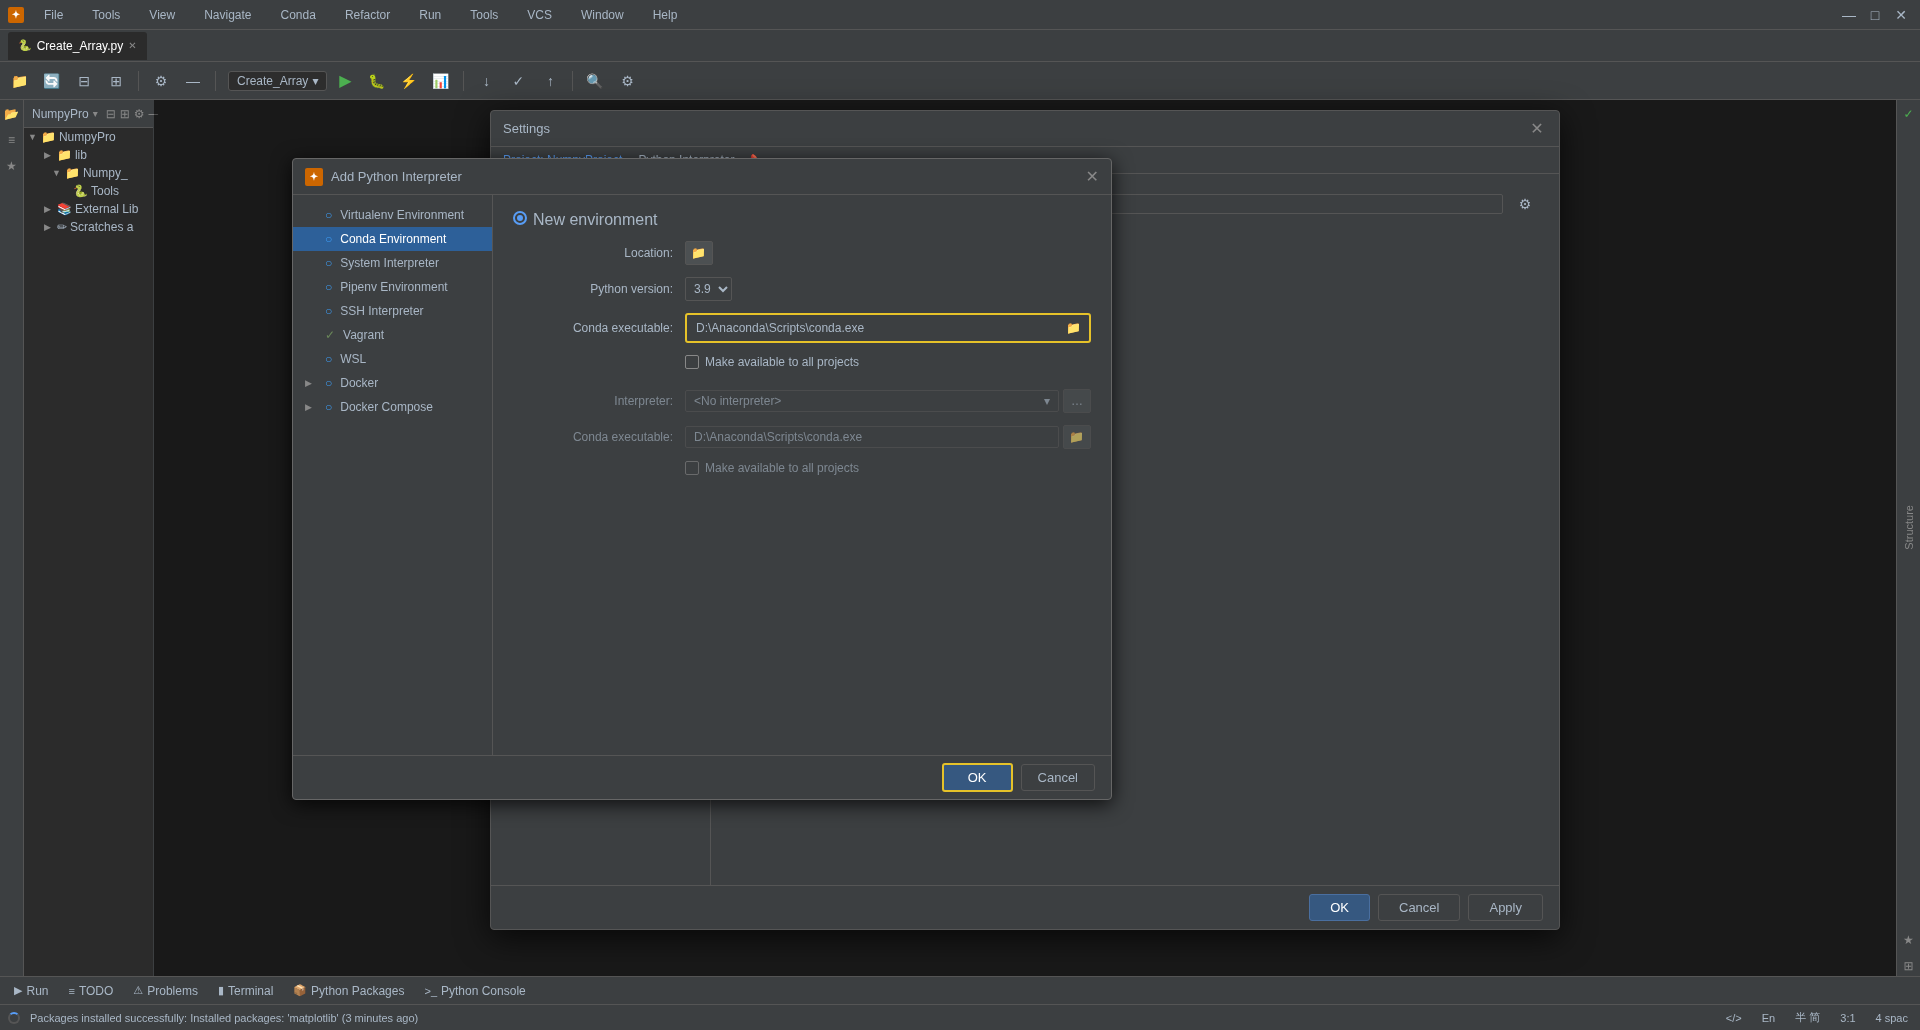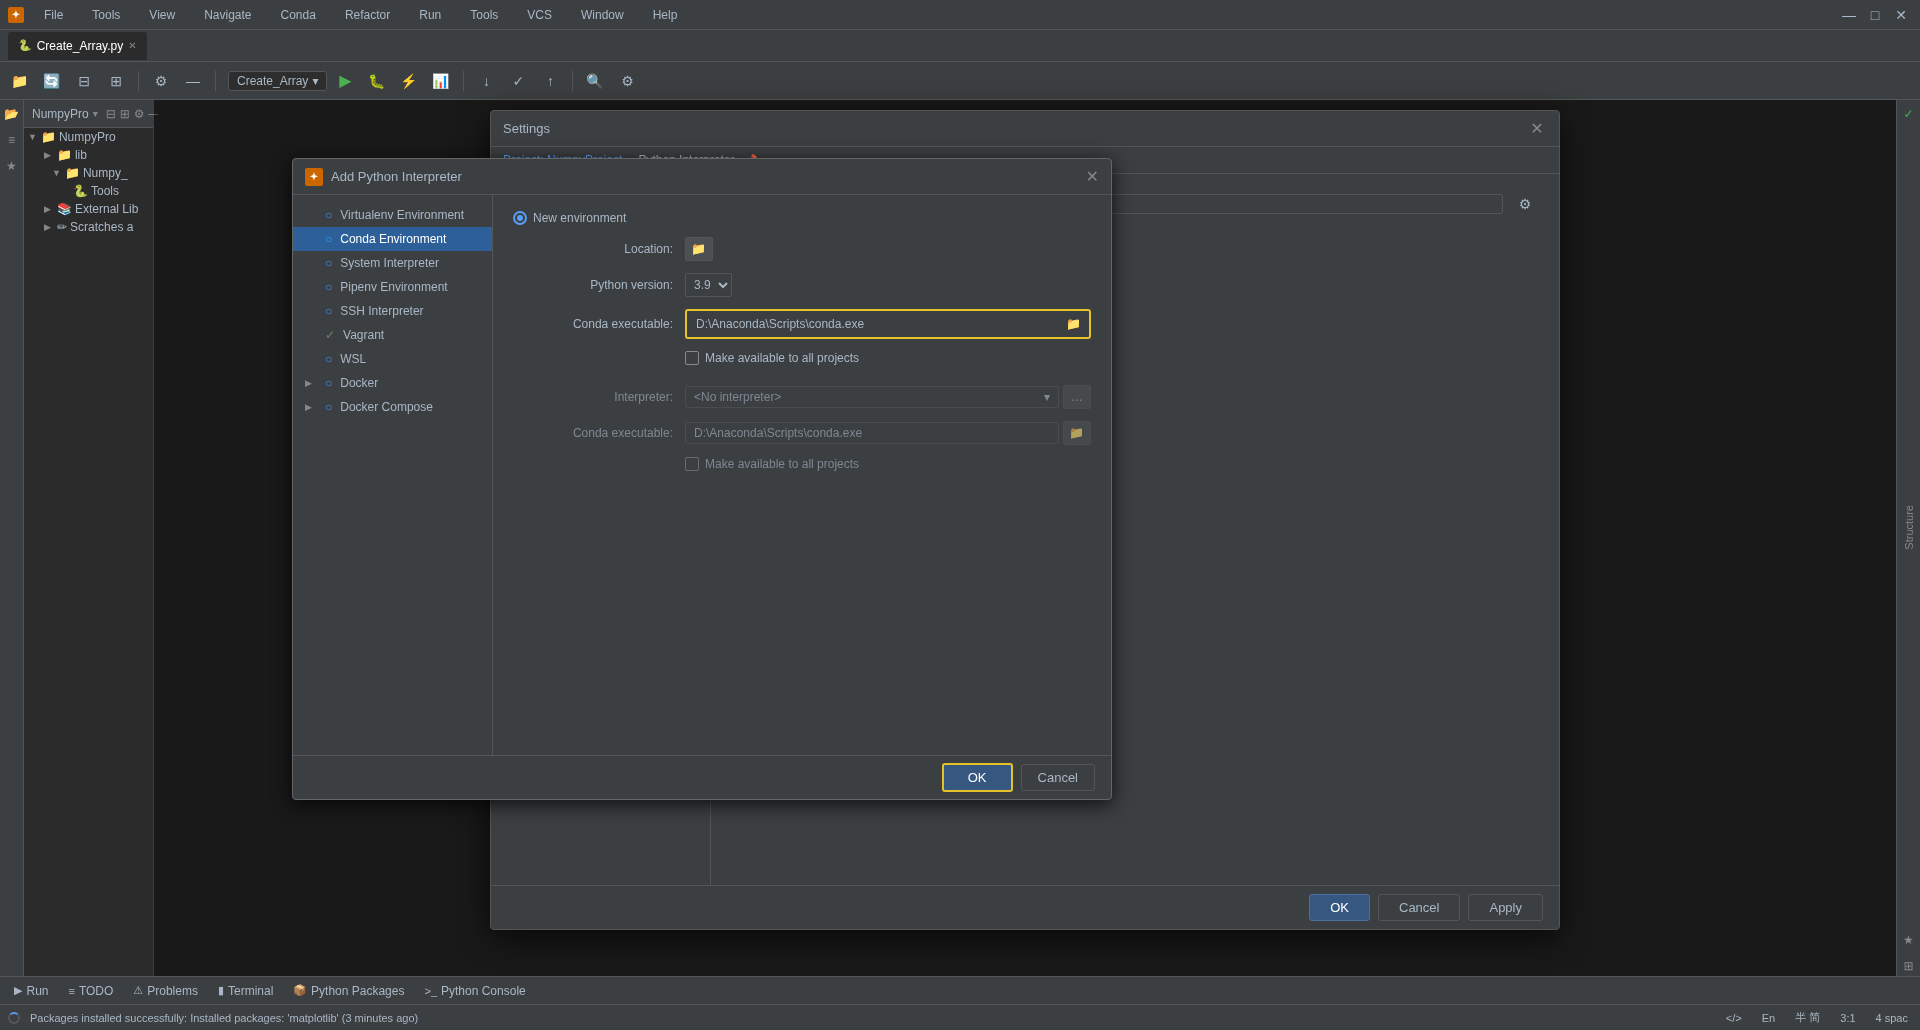--- a/index.html
+++ b/index.html
@@ -350,22 +350,22 @@
     }
     .input-browse-btn {
       width: 28px; height: 24px;
       background: #4c5052;
       border: 1px solid #555;
       border-radius: 2px;
       display: flex; align-items: center; justify-content: center;
       cursor: pointer; font-size: 12px; color: #a9b7c6;
     }
     .radio-option {
-      display: flex; align-items: flex-end;
-      gap: 6px; cursor: pointer; font-size: 12px;
+      display: flex; align-items: flex-start;
+      gap: 6px; cursor: pointer; font-size: 16px;
     }
     .radio-btn {
       width: 14px; height: 14px;
       border-radius: 50%;
       border: 2px solid #888;
       display: flex; align-items: center; justify-content: center;
     }
     .radio-btn.checked {
       border-color: #589df6;
     }

